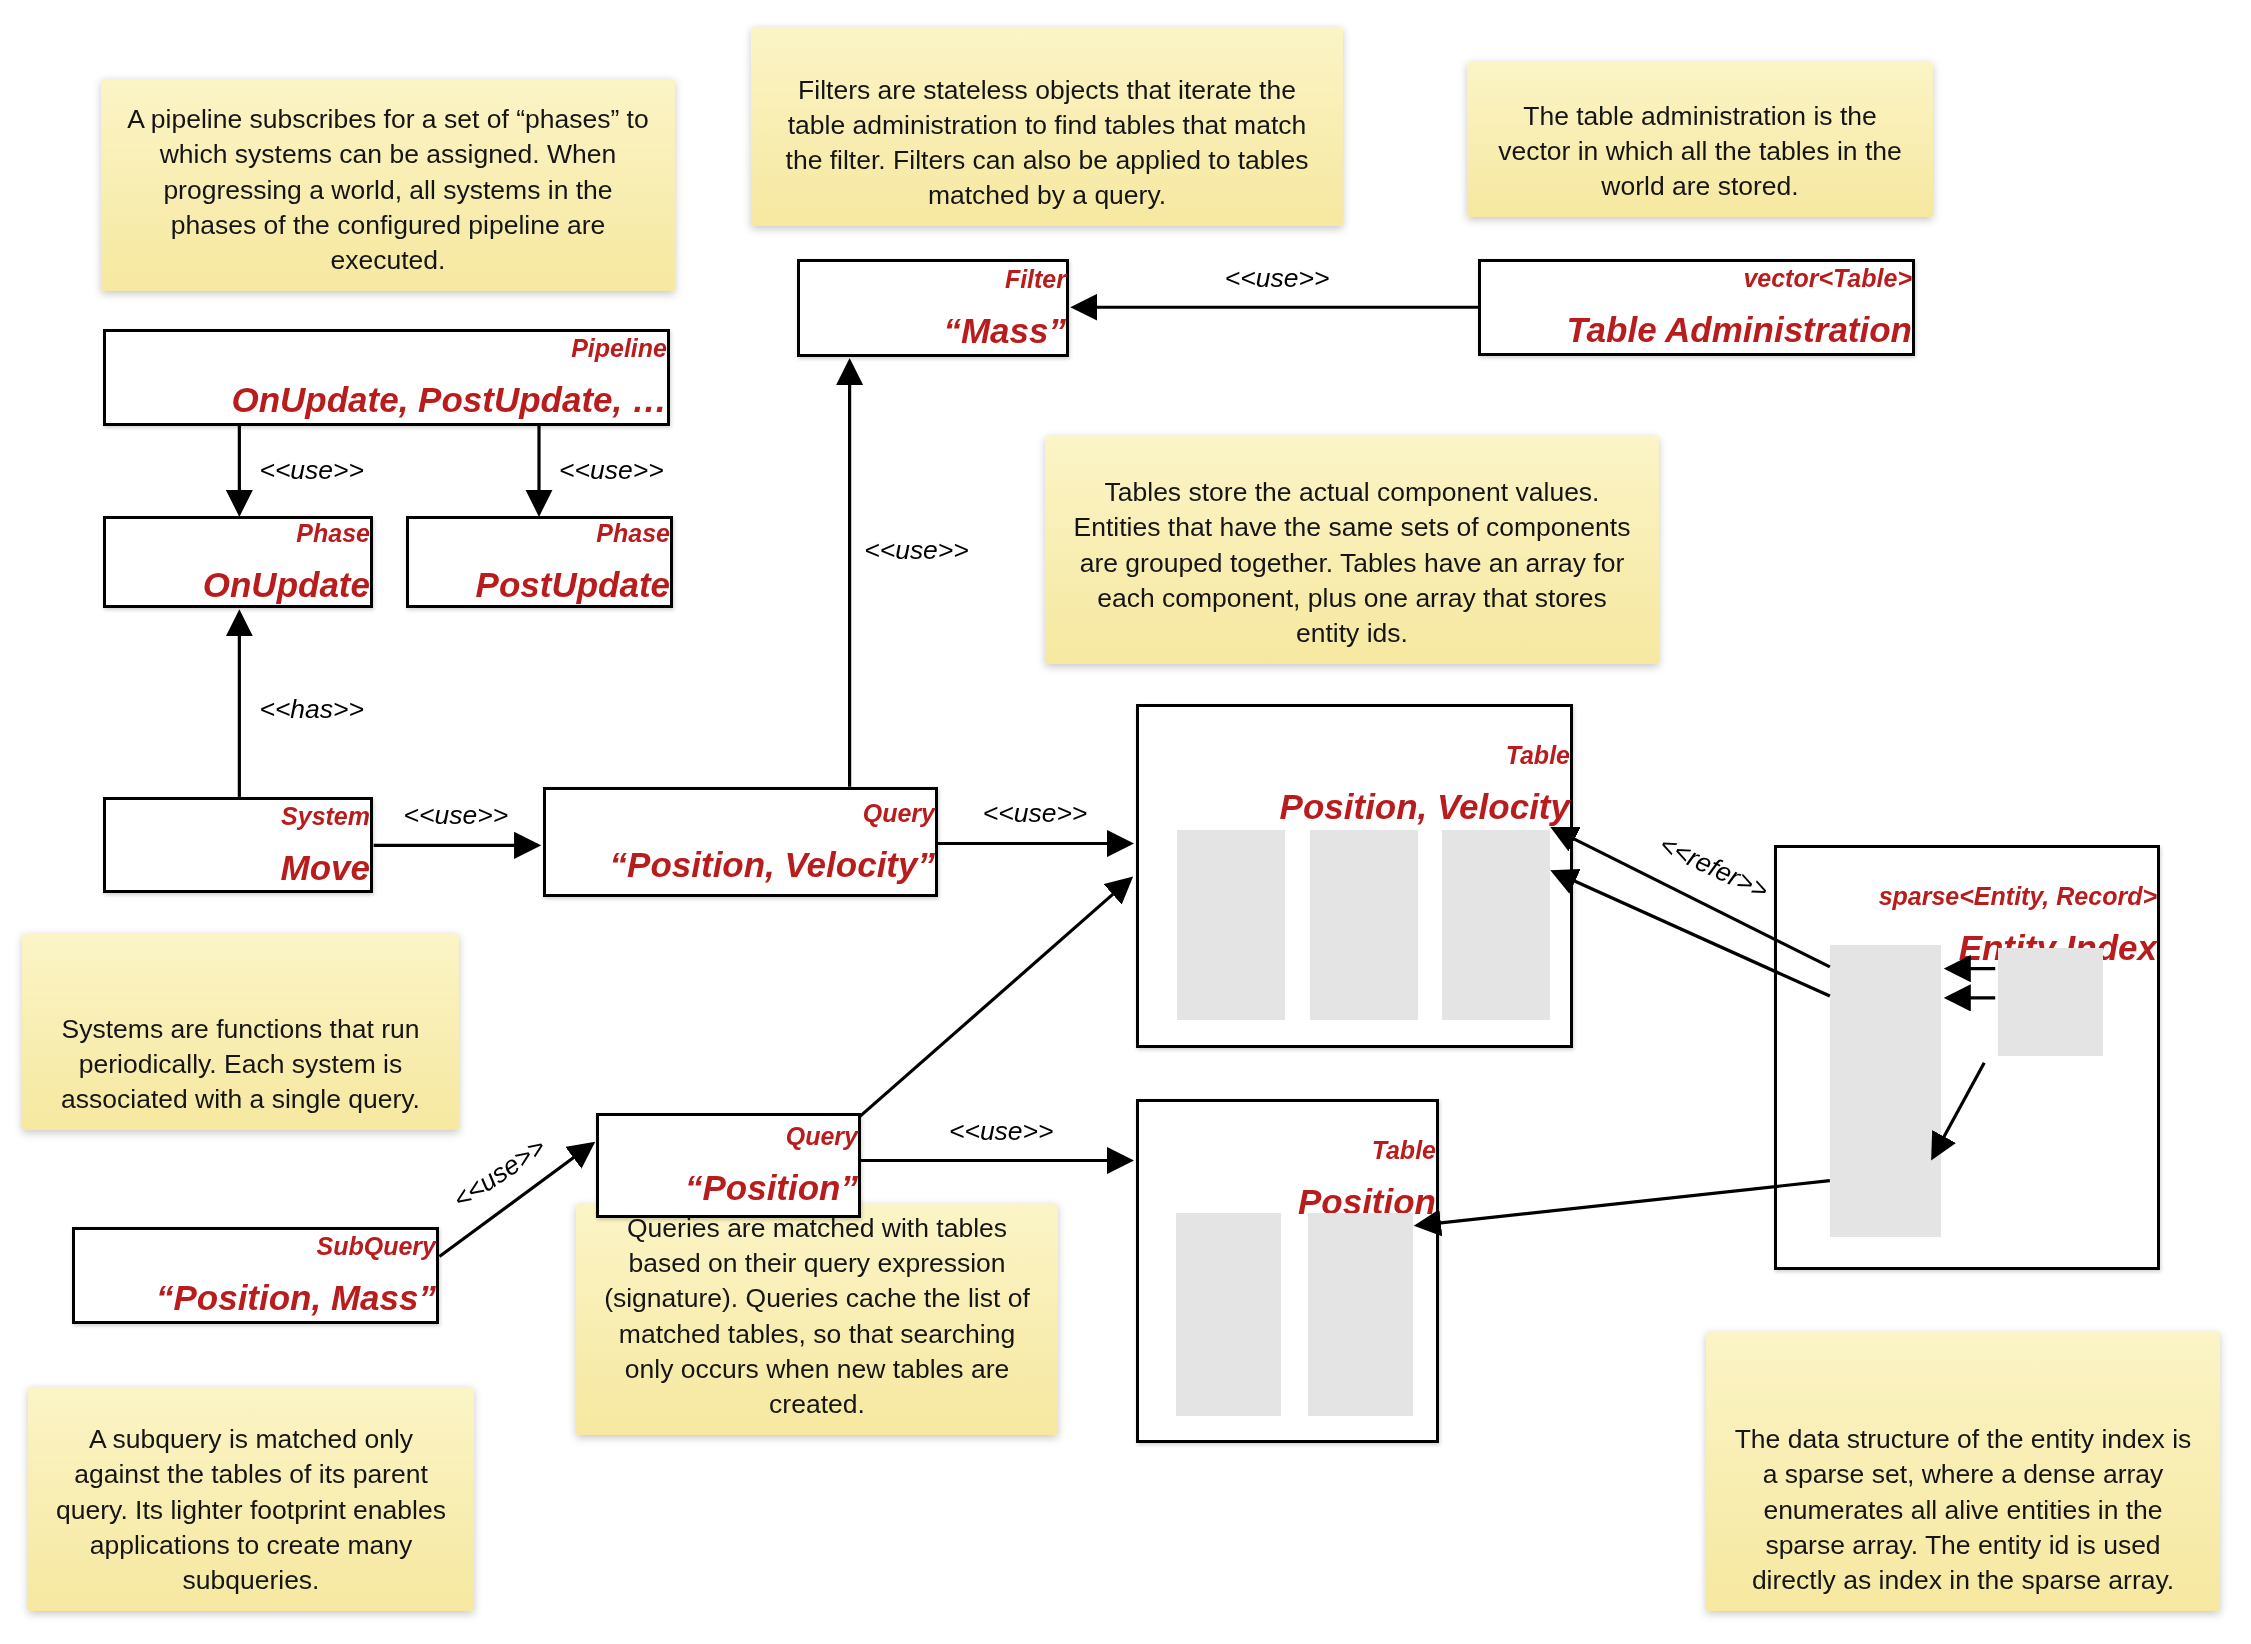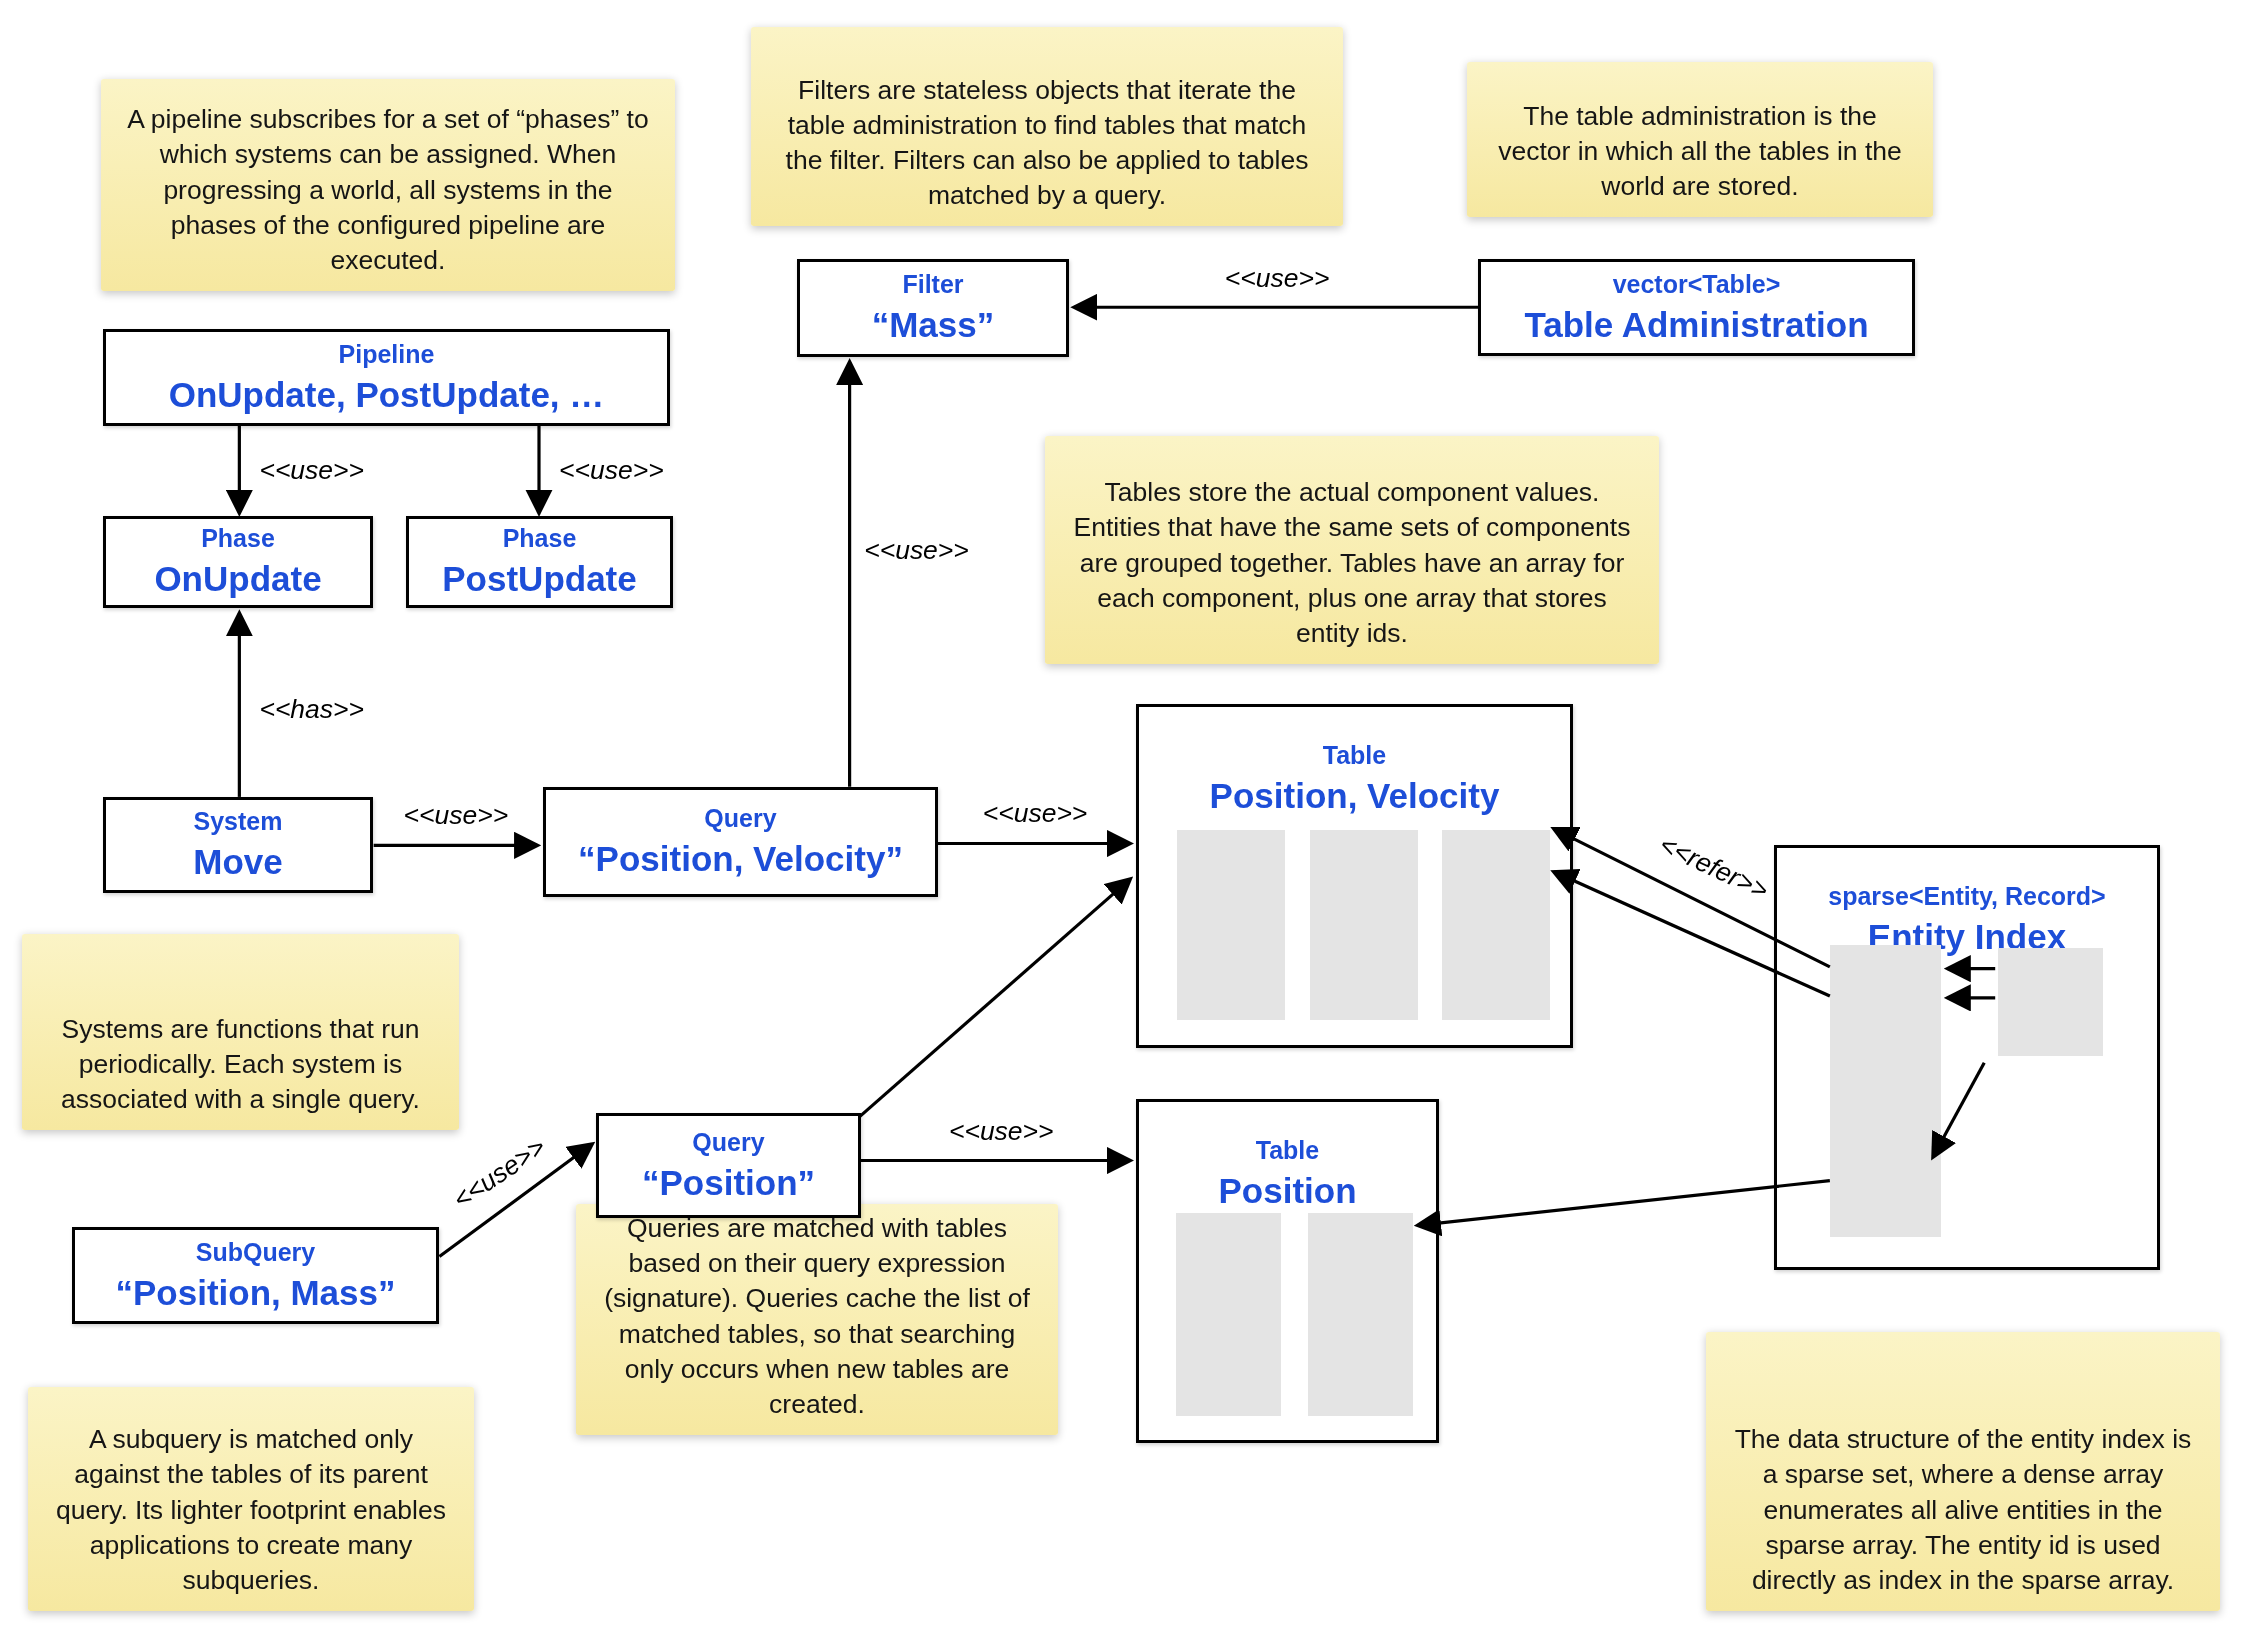--- a/index.html
+++ b/index.html
@@ -11,26 +11,27 @@
     border-radius:2.7px;
     box-shadow:0 2.7px 8.2px rgba(0,0,0,0.22);
     display:flex;align-items:flex-end;justify-content:center;
     padding:12.8px 24px;
     font-size:26.5px;line-height:1.33;text-align:center;color:#151515;
     z-index:1;
   }
   .uml{
     position:absolute;box-sizing:border-box;
     background:#ffffff;border:3.7px solid #000;
-    display:flex;flex-direction:column;align-items:center;justify-content:center;
-    text-align:center;color:#1d4ed8;z-index:2;
+    display:flex;flex-direction:column;align-items:flex-end;justify-content:center;
+    text-align:center;color:#b91c1c;z-index:2;
     box-shadow:0.9px 1.8px 3.7px rgba(0,0,0,0.18);
+    font-style:italic;
   }
   .uml .stereo{font-size:25px;font-weight:700;line-height:1.2;}
-  .uml .uname{font-size:35px;font-weight:700;line-height:1.25;margin-top:4px;}
+  .uml .uname{font-size:35px;font-weight:700;line-height:1.25;margin-top:15px;}
   .uml.tablebox{justify-content:flex-start;padding-top:33px;}
   .col{position:absolute;background:#e4e4e4;z-index:2;}
   svg.overlay{position:absolute;left:0;top:0;z-index:5;pointer-events:none;}
   svg .ln{stroke:#000;stroke-width:3.5;fill:none;}
   svg .lbl{font:italic 29px "Liberation Sans",sans-serif;fill:#000;}
 </style>
 </head>
 <body>
 
 <div class="canvas">

